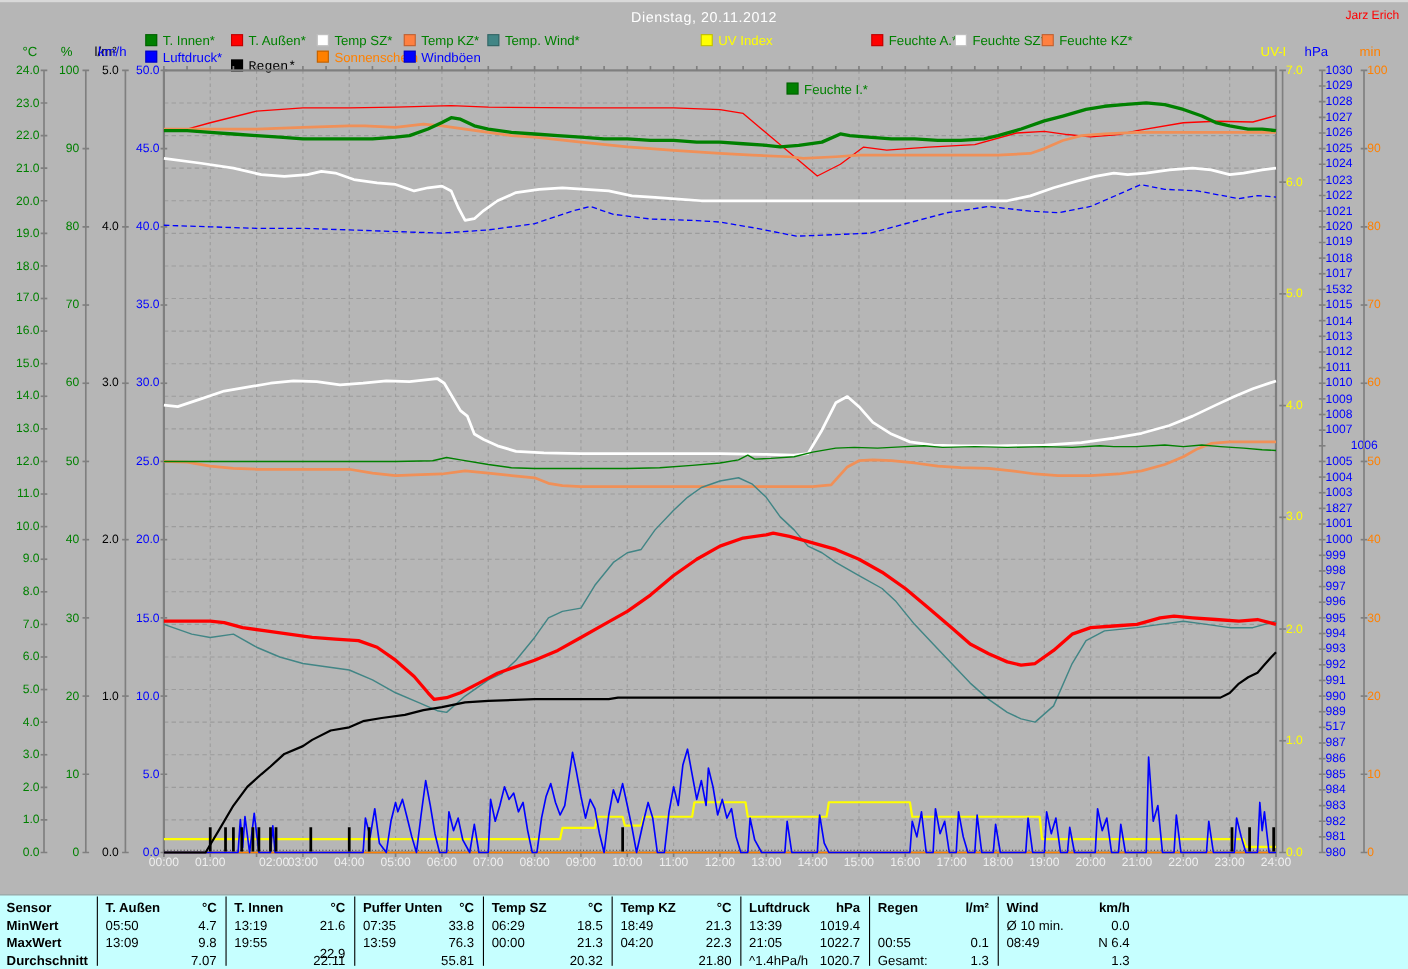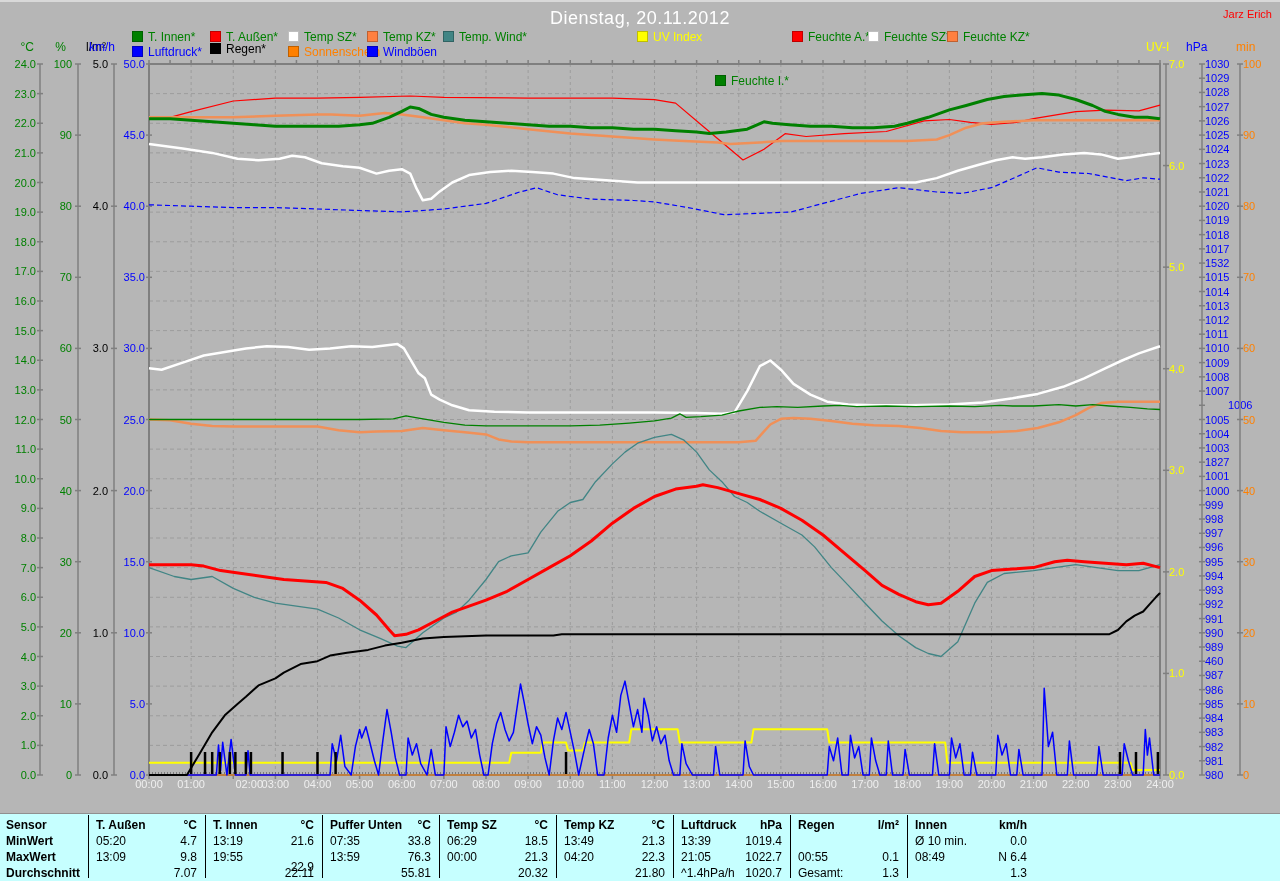--- a/index.html
+++ b/index.html
@@ -1,20 +1,20 @@
 <!DOCTYPE html>
 <html><head>
 <meta charset="utf-8">
 <style>
   html,body{margin:0;padding:0;background:#8a8a8a;}
   #app{position:relative;width:1280px;height:881px;background:#b6b6b6;overflow:hidden;
        font-family:"Liberation Sans","DejaVu Sans",sans-serif;font-size:12px;color:#000;
        border-top:2px solid #d9d9d9;box-sizing:border-box;}
   .abs{position:absolute;white-space:nowrap;}
-  #title{top:6px;left:0;width:100%;text-align:center;color:#ffffff;font-size:18px;letter-spacing:.5px;}
+  #title{top:6px;left:0;width:100%;text-align:center;color:#ffffff;font-size:13px;letter-spacing:.5px;}
   #author{top:6px;right:8px;color:#ff0000;font-size:11px;}
   .leg-item{height:13px;line-height:13px;font-size:12px;}
   .leg-sq{display:inline-block;width:11px;height:11px;vertical-align:-1px;margin-right:5px;border:1px solid rgba(0,0,0,.25);box-sizing:border-box;}
   .axhdr{font-size:12px;top:38px;}
   .axlab{font-size:11px;line-height:11px;}
   .xlab{top:776px;width:36px;text-align:center;color:#efefef;font-size:11px;}
   svg{position:absolute;left:0;top:0;}
   
   #tbl{top:805px;left:0;width:1280px;height:76px;background:#b6b6b6;}
   #tblbg{position:absolute;left:0;top:6px;width:1280px;height:67px;background:#c6ffff;border-top:1px solid #8f8f8f;}
@@ -33,21 +33,21 @@
       <div class="abs leg-item" style="left: 210px; top: 29px; color: rgb(0, 128, 0);"><span class="leg-sq" style="background: rgb(255, 0, 0);"></span><span>T. Außen*</span></div>
       <div class="abs leg-item" style="left: 288px; top: 29px; color: rgb(0, 128, 0);"><span class="leg-sq" style="background: rgb(255, 255, 255);"></span><span>Temp SZ*</span></div>
       <div class="abs leg-item" style="left: 367px; top: 29px; color: rgb(0, 128, 0);"><span class="leg-sq" style="background: rgb(255, 128, 64);"></span><span>Temp KZ*</span></div>
       <div class="abs leg-item" style="left: 443px; top: 29px; color: rgb(0, 128, 0);"><span class="leg-sq" style="background: rgb(65, 133, 133);"></span><span>Temp. Wind*</span></div>
       <div class="abs leg-item" style="left: 637px; top: 29px; color: rgb(255, 255, 0);"><span class="leg-sq" style="background: rgb(255, 255, 0);"></span><span>UV Index</span></div>
       <div class="abs leg-item" style="left: 715px; top: 29px; color: rgb(0, 128, 0); margin-top: 44px;"><span class="leg-sq" style="background: rgb(0, 128, 0);"></span><span>Feuchte I.*</span></div>
       <div class="abs leg-item" style="left: 792px; top: 29px; color: rgb(0, 128, 0);"><span class="leg-sq" style="background: rgb(255, 0, 0);"></span><span>Feuchte A.*</span></div>
       <div class="abs leg-item" style="left: 868px; top: 29px; color: rgb(0, 128, 0);"><span class="leg-sq" style="background: rgb(255, 255, 255);"></span><span>Feuchte SZ*</span></div>
       <div class="abs leg-item" style="left: 947px; top: 29px; color: rgb(0, 128, 0);"><span class="leg-sq" style="background: rgb(255, 128, 64);"></span><span>Feuchte KZ*</span></div>
       <div class="abs leg-item" style="left: 132px; top: 44px; color: rgb(0, 0, 255);"><span class="leg-sq" style="background: rgb(0, 0, 255);"></span><span>Luftdruck*</span></div>
-      <div class="abs leg-item" style="left: 210px; top: 41px; color: rgb(0, 0, 0);"><span class="leg-sq" style="background: rgb(0, 0, 0);"></span><span>Regen*</span></div>
+      <div class="abs leg-item" style="left: 210px; top: 52px; color: rgb(0, 0, 0); font-family: Liberation Mono, monospace;"><span class="leg-sq" style="background: rgb(0, 0, 0);"></span><span>Regen*</span></div>
       <div class="abs leg-item" style="left: 288px; top: 44px; color: rgb(255, 128, 0);"><span class="leg-sq" style="background: rgb(255, 128, 0);"></span><span>Sonnenschein</span></div>
       <div class="abs leg-item" style="left: 367px; top: 44px; color: rgb(0, 0, 255);"><span class="leg-sq" style="background: rgb(0, 0, 255);"></span><span>Windböen</span></div>
     </div>
   <div id="axes-labels">
       <div class="abs axhdr" style="left: -6px; width: 40px; text-align: right; color: rgb(0, 128, 0);">°C</div>
       <div class="abs axlab" style="left: -10px; width: 46px; text-align: right; top: 57px; color: rgb(0, 128, 0);">24.0</div>
       <div class="abs axlab" style="left: -10px; width: 46px; text-align: right; top: 86.625px; color: rgb(0, 128, 0);">23.0</div>
       <div class="abs axlab" style="left: -10px; width: 46px; text-align: right; top: 116.25px; color: rgb(0, 128, 0);">22.0</div>
       <div class="abs axlab" style="left: -10px; width: 46px; text-align: right; top: 145.875px; color: rgb(0, 128, 0);">21.0</div>
       <div class="abs axlab" style="left: -10px; width: 46px; text-align: right; top: 175.5px; color: rgb(0, 128, 0);">20.0</div>
@@ -147,21 +147,21 @@
       <div class="abs axlab" style="left: 1205px; top: 512.04px; color: rgb(0, 0, 255);">998</div>
       <div class="abs axlab" style="left: 1205px; top: 526.26px; color: rgb(0, 0, 255);">997</div>
       <div class="abs axlab" style="left: 1205px; top: 540.48px; color: rgb(0, 0, 255);">996</div>
       <div class="abs axlab" style="left: 1205px; top: 554.7px; color: rgb(0, 0, 255);">995</div>
       <div class="abs axlab" style="left: 1205px; top: 568.92px; color: rgb(0, 0, 255);">994</div>
       <div class="abs axlab" style="left: 1205px; top: 583.14px; color: rgb(0, 0, 255);">993</div>
       <div class="abs axlab" style="left: 1205px; top: 597.36px; color: rgb(0, 0, 255);">992</div>
       <div class="abs axlab" style="left: 1205px; top: 611.58px; color: rgb(0, 0, 255);">991</div>
       <div class="abs axlab" style="left: 1205px; top: 625.8px; color: rgb(0, 0, 255);">990</div>
       <div class="abs axlab" style="left: 1205px; top: 640.02px; color: rgb(0, 0, 255);">989</div>
-      <div class="abs axlab" style="left: 1205px; top: 654.24px; color: rgb(0, 0, 255);">460</div>
+      <div class="abs axlab" style="left: 1205px; top: 654.24px; color: rgb(0, 0, 255);">517</div>
       <div class="abs axlab" style="left: 1205px; top: 668.46px; color: rgb(0, 0, 255);">987</div>
       <div class="abs axlab" style="left: 1205px; top: 682.68px; color: rgb(0, 0, 255);">986</div>
       <div class="abs axlab" style="left: 1205px; top: 696.9px; color: rgb(0, 0, 255);">985</div>
       <div class="abs axlab" style="left: 1205px; top: 711.12px; color: rgb(0, 0, 255);">984</div>
       <div class="abs axlab" style="left: 1205px; top: 725.34px; color: rgb(0, 0, 255);">983</div>
       <div class="abs axlab" style="left: 1205px; top: 739.56px; color: rgb(0, 0, 255);">982</div>
       <div class="abs axlab" style="left: 1205px; top: 753.78px; color: rgb(0, 0, 255);">981</div>
       <div class="abs axlab" style="left: 1205px; top: 768px; color: rgb(0, 0, 255);">980</div>
       <div class="abs axhdr" style="left: 1236px; color: rgb(255, 128, 0);">min</div>
       <div class="abs axlab" style="left: 1243px; top: 57px; color: rgb(255, 128, 0);">100</div>
@@ -494,21 +494,21 @@
       <div class="tdiv" style="left: 556px;"></div>
       <div class="tdiv" style="left: 673px;"></div>
       <div class="tdiv" style="left: 790px;"></div>
       <div class="tdiv" style="left: 907px;"></div>
       <div class="tcell tb" style="left: 6px; top: 11px;">Sensor</div>
       <div class="tcell tb" style="left: 6px; top: 27px;">MinWert</div>
       <div class="tcell tb" style="left: 6px; top: 43px;">MaxWert</div>
       <div class="tcell tb" style="left: 6px; top: 59px;">Durchschnitt</div>
       <div class="tcell tb" style="left: 96px; top: 11px;">T. Außen</div>
       <div class="tcell tb" style="left: 96px; top: 11px; width: 101px; text-align: right;">°C</div>
-      <div class="tcell" style="left: 96px; top: 27px;">05:20</div>
+      <div class="tcell" style="left: 96px; top: 27px;">05:50</div>
       <div class="tcell" style="left: 96px; top: 27px; width: 101px; text-align: right;">4.7</div>
       <div class="tcell" style="left: 96px; top: 43px;">13:09</div>
       <div class="tcell" style="left: 96px; top: 43px; width: 101px; text-align: right;">9.8</div>
       <div class="tcell" style="left: 96px; top: 59px; width: 101px; text-align: right;">7.07</div>
       <div class="tcell tb" style="left: 213px; top: 11px;">T. Innen</div>
       <div class="tcell tb" style="left: 213px; top: 11px; width: 101px; text-align: right;">°C</div>
       <div class="tcell" style="left: 213px; top: 27px;">13:19</div>
       <div class="tcell" style="left: 213px; top: 27px; width: 101px; text-align: right;">21.6</div>
       <div class="tcell" style="left: 213px; top: 43px;">19:55</div>
       <div class="tcell" style="left: 213px; top: 53px; width: 101px; text-align: right;">22.9</div>
@@ -522,40 +522,40 @@
       <div class="tcell" style="left: 330px; top: 59px; width: 101px; text-align: right;">55.81</div>
       <div class="tcell tb" style="left: 447px; top: 11px;">Temp SZ</div>
       <div class="tcell tb" style="left: 447px; top: 11px; width: 101px; text-align: right;">°C</div>
       <div class="tcell" style="left: 447px; top: 27px;">06:29</div>
       <div class="tcell" style="left: 447px; top: 27px; width: 101px; text-align: right;">18.5</div>
       <div class="tcell" style="left: 447px; top: 43px;">00:00</div>
       <div class="tcell" style="left: 447px; top: 43px; width: 101px; text-align: right;">21.3</div>
       <div class="tcell" style="left: 447px; top: 59px; width: 101px; text-align: right;">20.32</div>
       <div class="tcell tb" style="left: 564px; top: 11px;">Temp KZ</div>
       <div class="tcell tb" style="left: 564px; top: 11px; width: 101px; text-align: right;">°C</div>
-      <div class="tcell" style="left: 564px; top: 27px;">13:49</div>
+      <div class="tcell" style="left: 564px; top: 27px;">18:49</div>
       <div class="tcell" style="left: 564px; top: 27px; width: 101px; text-align: right;">21.3</div>
       <div class="tcell" style="left: 564px; top: 43px;">04:20</div>
       <div class="tcell" style="left: 564px; top: 43px; width: 101px; text-align: right;">22.3</div>
       <div class="tcell" style="left: 564px; top: 59px; width: 101px; text-align: right;">21.80</div>
       <div class="tcell tb" style="left: 681px; top: 11px;">Luftdruck</div>
       <div class="tcell tb" style="left: 681px; top: 11px; width: 101px; text-align: right;">hPa</div>
       <div class="tcell" style="left: 681px; top: 27px;">13:39</div>
       <div class="tcell" style="left: 681px; top: 27px; width: 101px; text-align: right;">1019.4</div>
       <div class="tcell" style="left: 681px; top: 43px;">21:05</div>
       <div class="tcell" style="left: 681px; top: 43px; width: 101px; text-align: right;">1022.7</div>
       <div class="tcell" style="left: 681px; top: 59px;">^1.4hPa/h</div>
       <div class="tcell" style="left: 681px; top: 59px; width: 101px; text-align: right;">1020.7</div>
       <div class="tcell tb" style="left: 798px; top: 11px;">Regen</div>
       <div class="tcell tb" style="left: 798px; top: 11px; width: 101px; text-align: right;">l/m²</div>
       <div class="tcell" style="left: 798px; top: 43px;">00:55</div>
       <div class="tcell" style="left: 798px; top: 43px; width: 101px; text-align: right;">0.1</div>
       <div class="tcell" style="left: 798px; top: 59px;">Gesamt:</div>
       <div class="tcell" style="left: 798px; top: 59px; width: 101px; text-align: right;">1.3</div>
-      <div class="tcell tb" style="left: 915px; top: 11px;">Innen</div>
+      <div class="tcell tb" style="left: 915px; top: 11px;">Wind</div>
       <div class="tcell tb" style="left: 915px; top: 11px; width: 112px; text-align: right;">km/h</div>
       <div class="tcell" style="left: 915px; top: 27px;">Ø 10 min.</div>
       <div class="tcell" style="left: 915px; top: 27px; width: 112px; text-align: right;">0.0</div>
       <div class="tcell" style="left: 915px; top: 43px;">08:49</div>
       <div class="tcell" style="left: 915px; top: 43px; width: 112px; text-align: right;">N 6.4</div>
       <div class="tcell" style="left: 915px; top: 59px; width: 112px; text-align: right;">1.3</div>
     </div>
 </div>
 
 </body></html>

